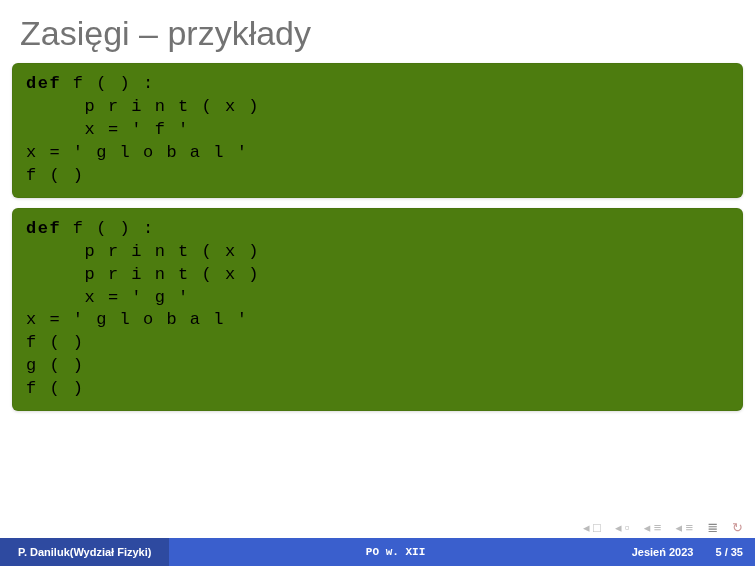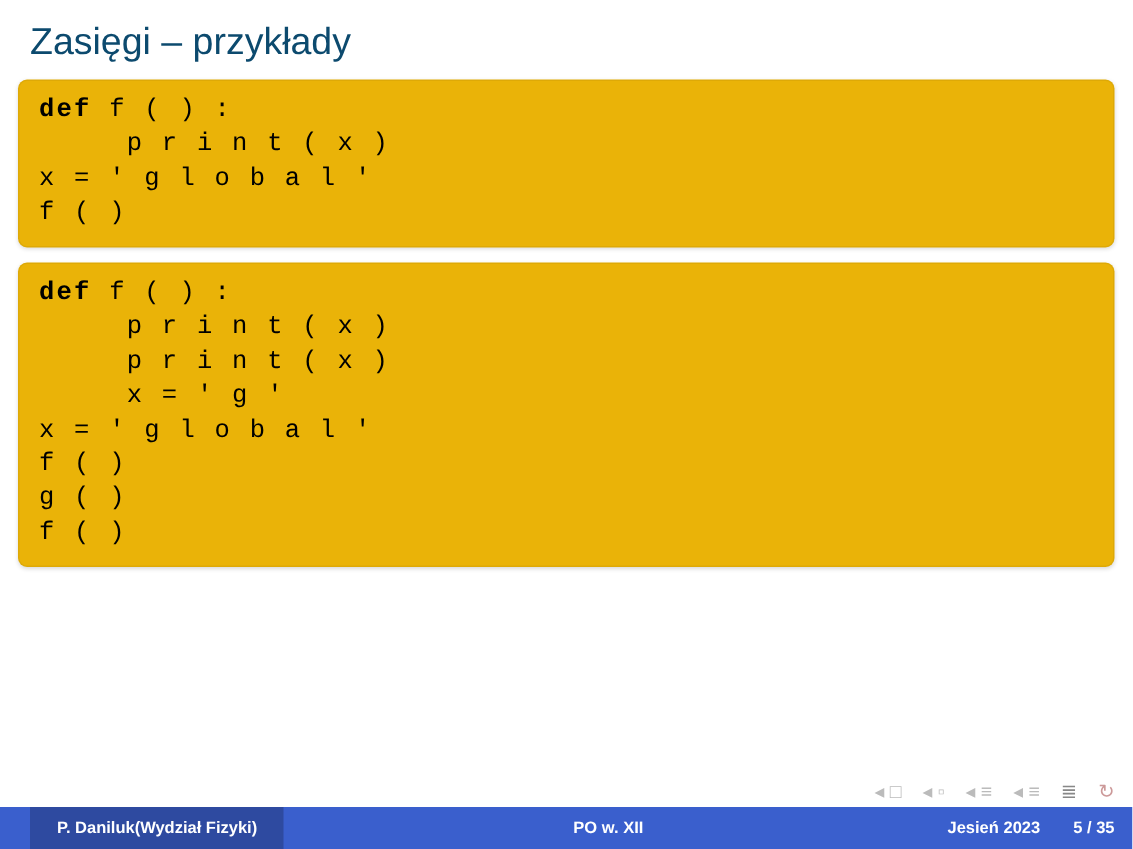--- a/index.html
+++ b/index.html
@@ -1,41 +1,42 @@
 <!DOCTYPE html>
 <html><head>
 <meta charset="utf-8">
 <style>
 * { margin: 0; padding: 0; box-sizing: border-box; }
 body { width: 755px; height: 566px; background: #fff; font-family: Arial, sans-serif; position: relative; overflow: hidden; }
 .slide { width: 100%; height: 100%; display: flex; flex-direction: column; }
-.title { color: #0c4a6e; font-size: 25px; font-weight: normal; padding: 14px 20px 10px 20px; }
+.title { color: #737373; font-size: 34px; font-weight: normal; padding: 14px 20px 10px 20px; }
 .content { flex: 1; padding: 0 12px; }
-.codebox { background: #eab308; border-radius: 6px; margin-bottom: 10px; padding: 10px 14px; box-shadow: 0 1px 3px rgba(0,0,0,0.15), inset 0 0 0 1px rgba(0,0,0,0.05); font-family: "Courier New", monospace; font-size: 17px; line-height: 1.35; color: #000; letter-spacing: 1.5px; }
+.codebox { background: #4d7c0f; border-radius: 6px; margin-bottom: 10px; padding: 10px 14px; box-shadow: 0 1px 3px rgba(0,0,0,0.15), inset 0 0 0 1px rgba(0,0,0,0.05); font-family: "Courier New", monospace; font-size: 17px; line-height: 1.35; color: #000; letter-spacing: 1.5px; }
 .codebox .line { white-space: pre; }
 .kw { font-weight: bold; }
-.footer { height: 28px; background: #3a5fcd; display: flex; align-items: center; color: #fff; font-size: 11px; padding-left: 20px; }
+.footer { height: 28px; background: #3a5fcd; display: flex; align-items: center; color: #fff; font-size: 11px; }
 .footer-left { background: #2e4aa0; height: 100%; display: flex; align-items: center; padding: 0 18px; font-weight: bold; }
-.footer-mid { flex: 1; text-align: center; font-weight: bold; }
+.footer-mid { flex: 1; text-align: center; font-weight: bold; font-family: Liberation Mono, monospace; }
 .footer-right { padding: 0 10px; font-weight: bold; }
 .footer-pages { padding: 0 12px; font-weight: bold; }
 .navbar { height: 22px; display: flex; justify-content: flex-end; align-items: center; padding-right: 12px; gap: 16px; }
 .navicons { display: flex; gap: 14px; color: #bbb; font-size: 13px; align-items: center; }
 .navicons span { display: inline-flex; align-items: center; gap: 2px; }
 </style>
 </head>
 <body>
 
 <div class="slide">
   <div class="title">Zasięgi – przykłady</div>
   <div class="content">
 
     <div class="codebox">
       <div class="line"><span class="kw">def</span><span> f ( ) :</span></div>
       <div class="line">     p r i n t ( x )</div>
+      <div class="line">     x = ' f '</div>
       <div class="line"></div>
       <div class="line">x = ' g l o b a l '</div>
       <div class="line">f ( )</div>
     </div>
 
     <div class="codebox">
       <div class="line"><span class="kw">def</span><span> f ( ) :</span></div>
       <div class="line">     p r i n t ( x )</div>
       <div class="line"></div>
       <div class="line">     p r i n t ( x )</div>

